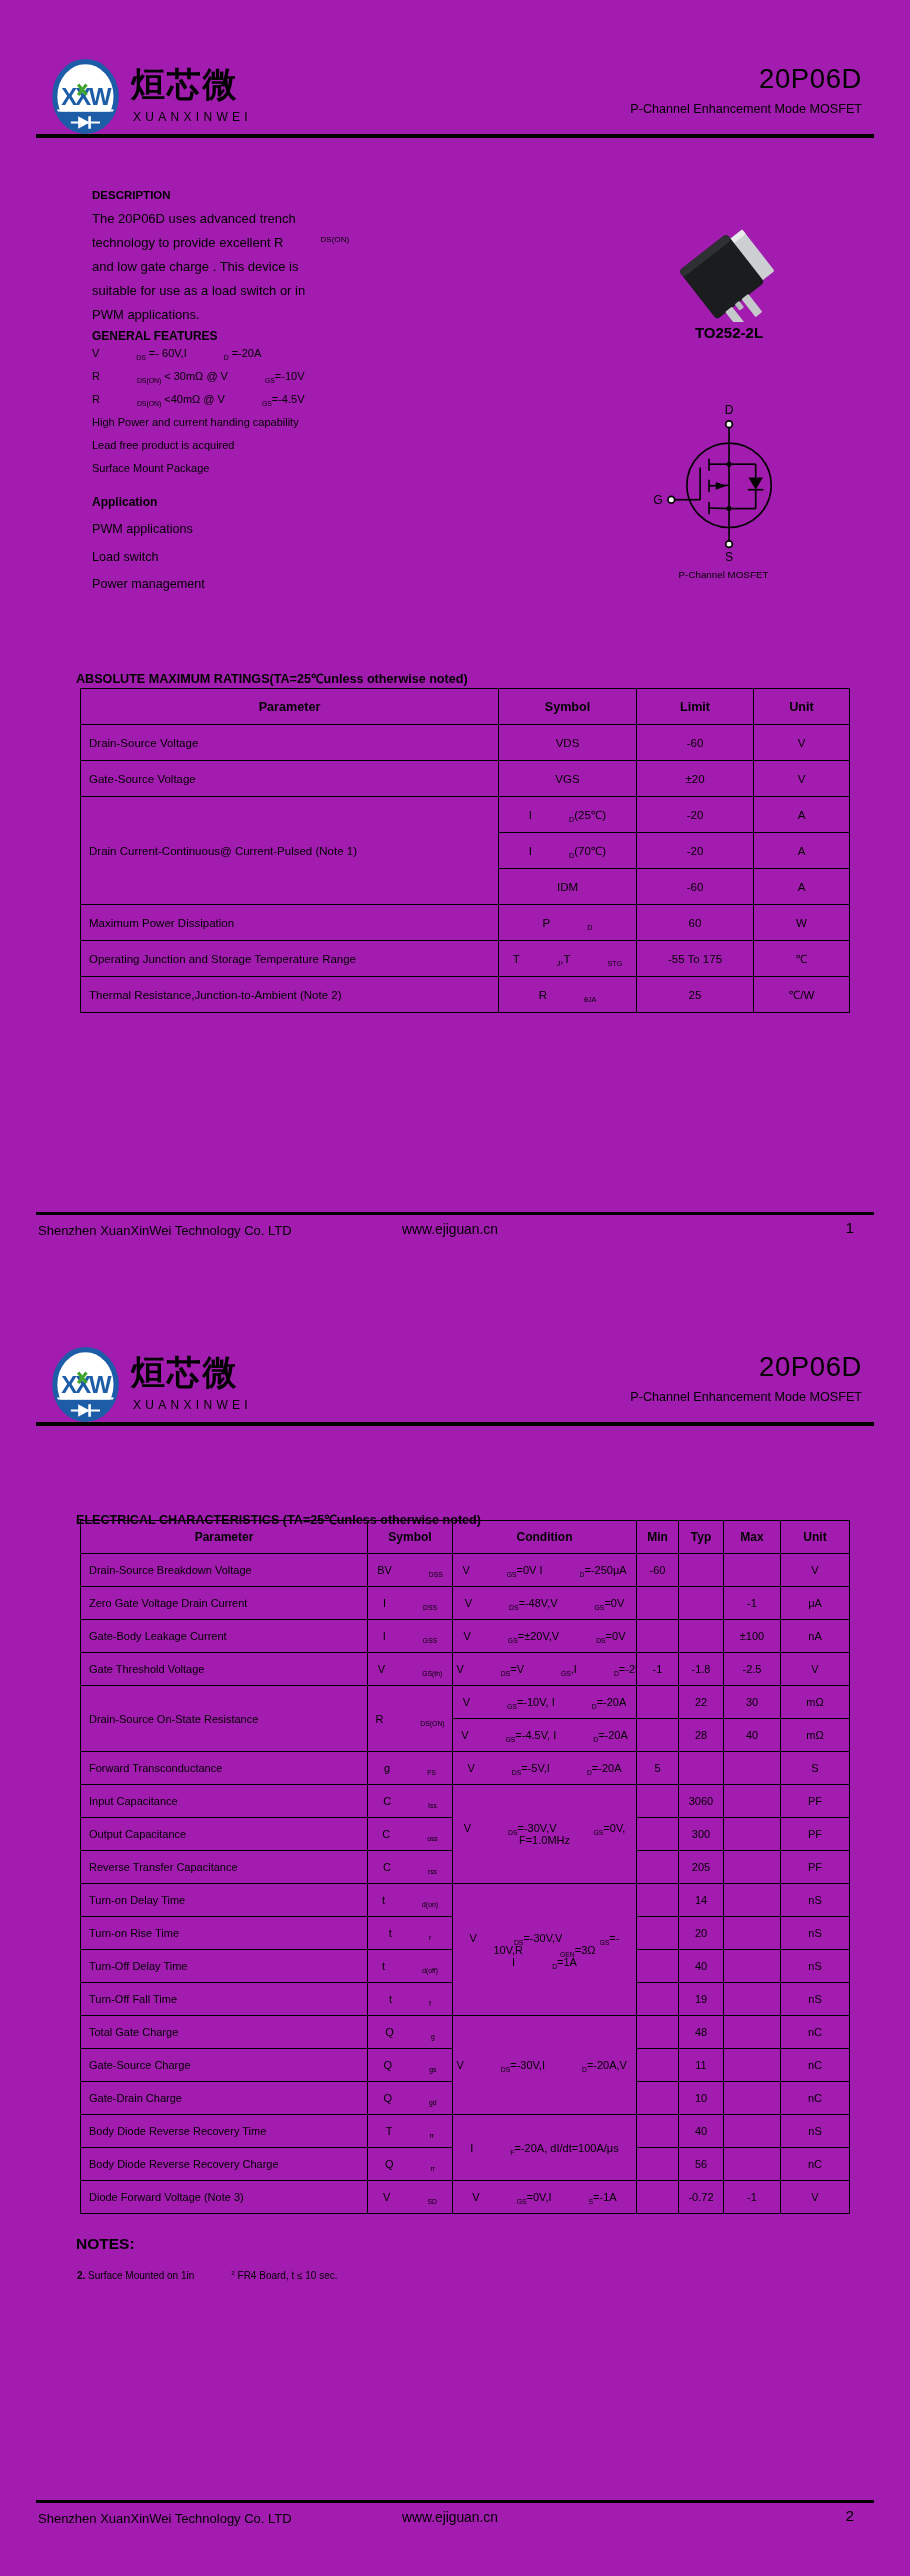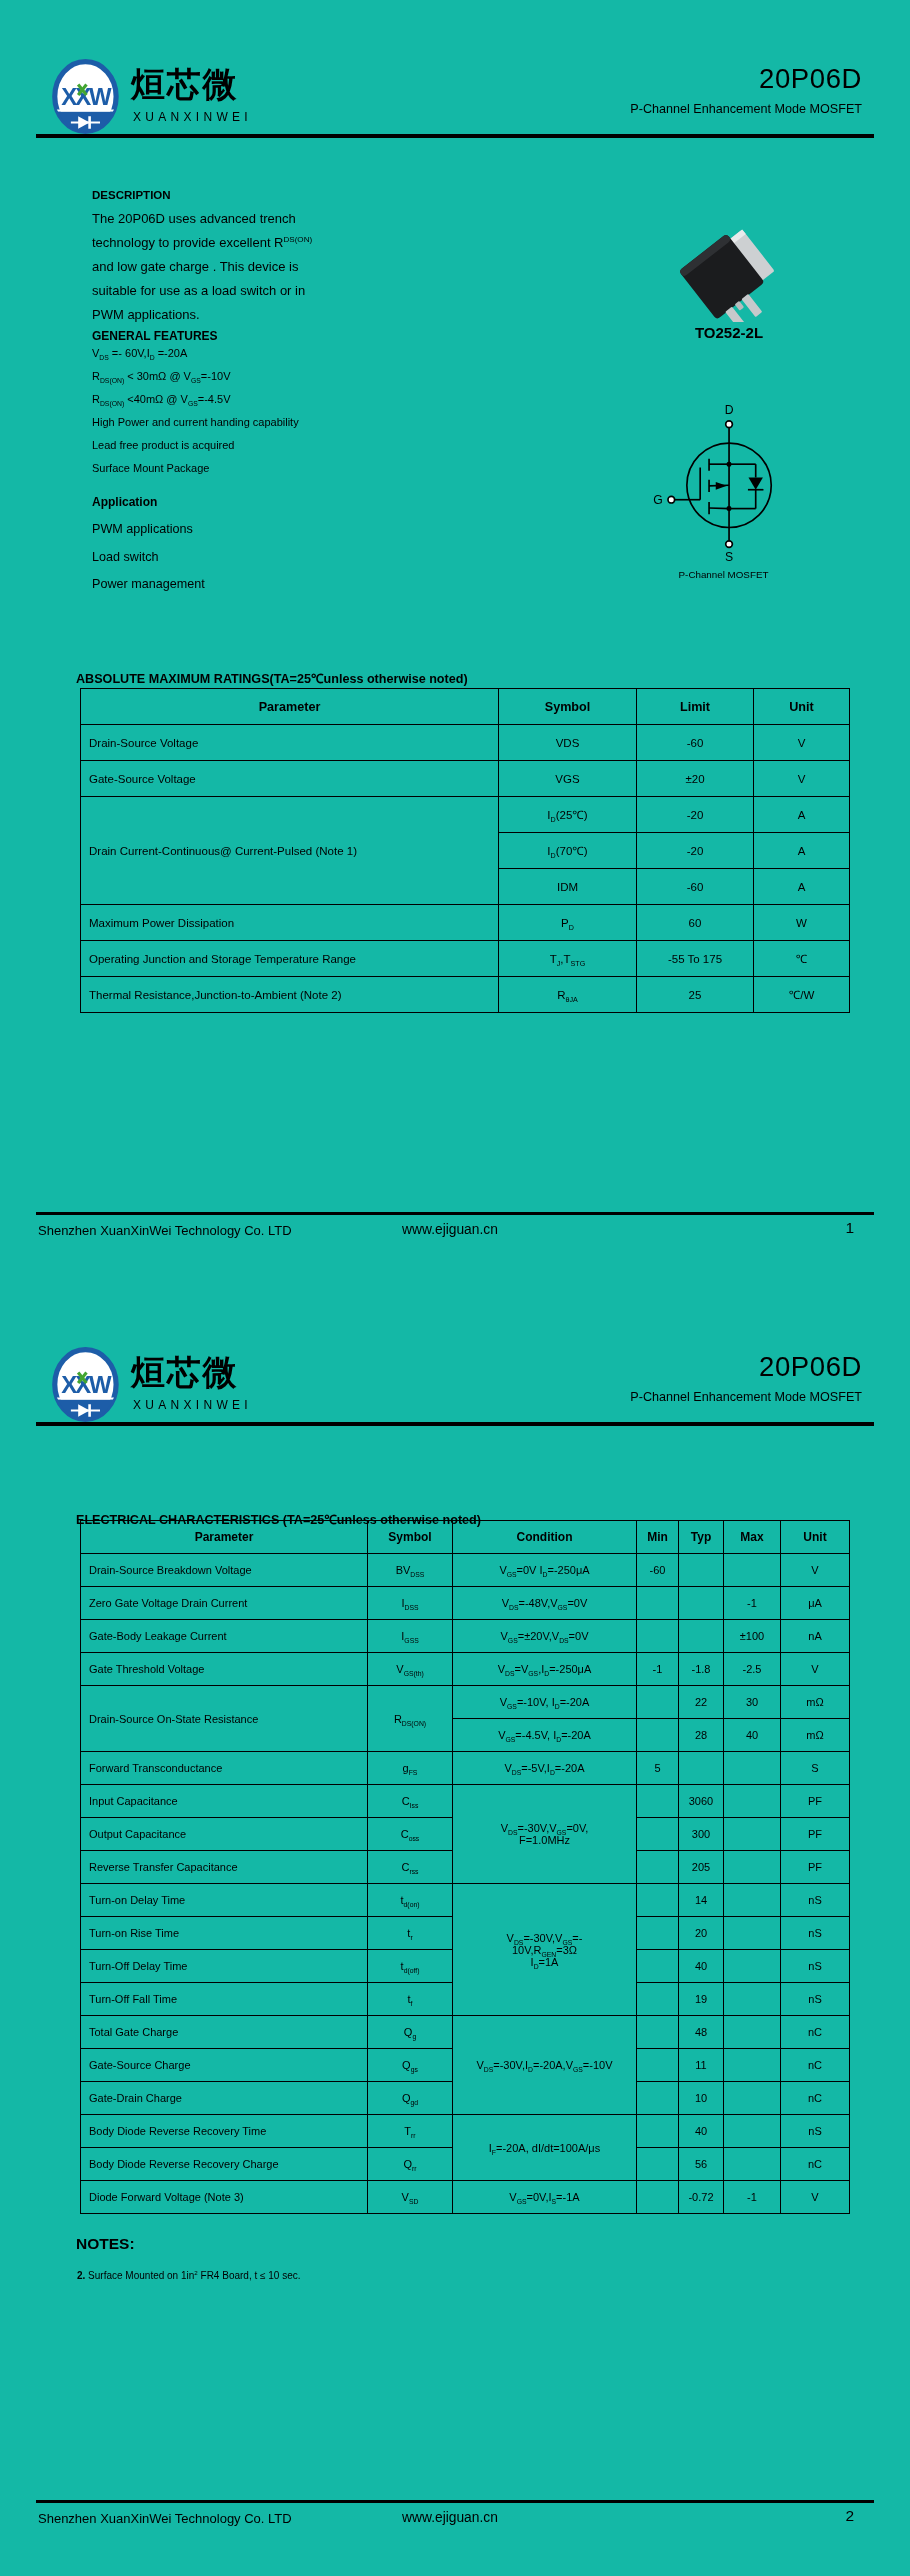--- a/index.html
+++ b/index.html
@@ -1,17 +1,17 @@
 <!DOCTYPE html>
 <html style="font-size:9.2px"><head>
 <meta charset="utf-8">
 <style>
   html,body{margin:0;padding:0;background:#fff;}
   body{width:910px;font-family:"Liberation Sans",sans-serif;color:#000;}
-  .page{position:relative;width:910px;height:1288px;background:#14b8a6;overflow:hidden;}
+  .page{position:relative;width:910px;height:1288px;background:#a21caf;overflow:hidden;}
   
   .logo{position:absolute;left:48px;top:57px;width:78px;height:79px;}
   .brand-cn{position:absolute;left:131px;top:62px;font-size:34px;font-weight:bold;letter-spacing:1.7px;font-family:"DejaVu Sans",sans-serif;}
   .brand-en{position:absolute;left:133px;top:110px;font-size:12px;letter-spacing:4.3px;}
   .part{position:absolute;right:48px;top:63px;font-size:27.5px;letter-spacing:0.6px;}
   .subtitle{position:absolute;right:48px;top:102px;font-size:12.6px;}
   .rule{position:absolute;left:36px;width:838px;background:#000;}
   .rule.hdr{top:134px;height:4px;}
   .rule.ftr{top:1212px;height:3.4px;}
   
@@ -38,21 +38,21 @@
   .tbl td,.tbl th{border:1.1px solid #000;text-align:center;vertical-align:middle;padding:0 3.4px;box-sizing:border-box;overflow:hidden;}
   .tbl th{font-weight:bold;}
   .tbl .l{text-align:left;padding-left:8px;}
   .abs-tbl{top:688px;width:769px;}
   .abs-tbl th{height:36px;font-size:12.6px;}
   .abs-tbl td{height:36px;font-size:11.5px;}
   .elec-tbl{top:232px;width:769px;}
   .elec-tbl th{height:33px;font-size:12px;}
   .elec-tbl td{height:33px;font-size:11px;}
   .cond{white-space:pre-line;}
-  sub,sup{font-size:62%;line-height:0;}
+  sub,sup{font-size:62%;line-height:0;margin-left:37px;}
   
   .notes-title{position:absolute;left:76px;top:947px;font-size:15.5px;font-weight:bold;}
   .notes{position:absolute;left:77px;top:978px;font-size:10px;line-height:19px;}
   .notes .lbl{font-weight:bold;}
 </style>
 </head>
 <body>
 
 <div class="page">
 

